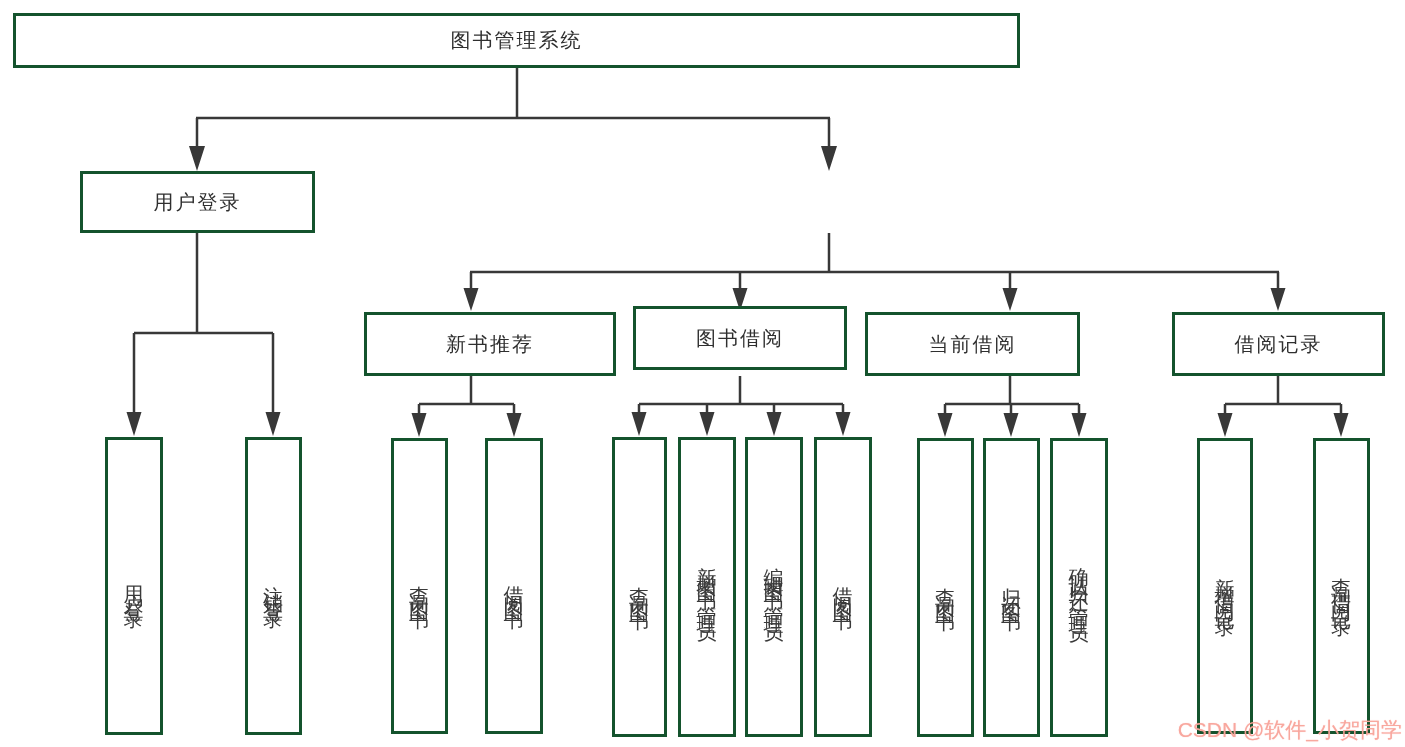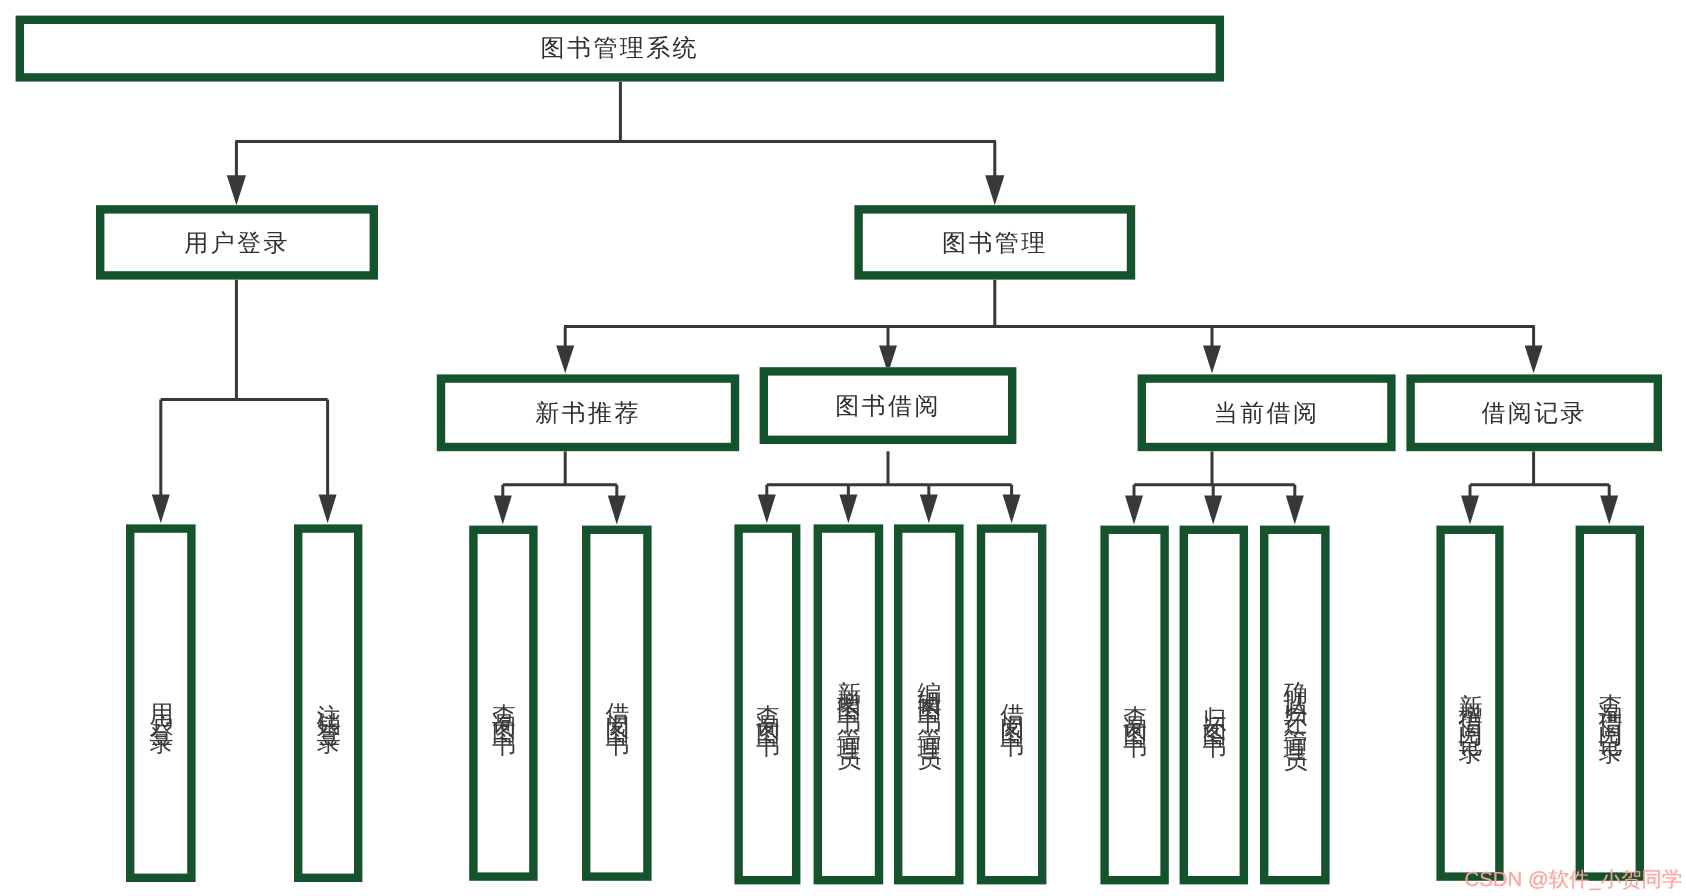--- a/index.html
+++ b/index.html
@@ -13,21 +13,21 @@
   }
   #connector-layer {
     position: absolute;
     left: 0; top: 0;
     width: 1405px; height: 747px;
   }
   .box {
     position: absolute;
     box-sizing: border-box;
     background: #ffffff;
-    border: 7px solid #14532d;
+    border: 3px solid #14532d;
     display: flex;
     align-items: center;
     justify-content: center;
     color: #2f2f2f;
   }
   .box.h span {
     font-size: 20px;
     letter-spacing: 2px;
     white-space: nowrap;
     color: #2f2f2f;
@@ -37,21 +37,21 @@
     text-orientation: mixed;
     font-size: 20px;
     letter-spacing: 8px;
     line-height: 1;
     color: #3a3a3a;
   }
   #watermark {
     position: absolute;
     right: 3px;
     bottom: 3px;
-    font-size: 17px;
+    font-size: 21px;
     color: rgba(248, 165, 156, 0.95);
     text-shadow: 0 0 1px rgba(255, 120, 110, 0.45);
     white-space: nowrap;
     z-index: 5;
   }
 </style>
 </head>
 <body>
 
 <div id="stage">
@@ -84,31 +84,28 @@
     </g>
   </svg>
 
   <div class="box h" style="left:13px;top:13px;width:1007px;height:55px">
     <span>图书管理系统</span>
   </div>
 
   <div class="box h" style="left:80px;top:171px;width:235px;height:62px">
     <span>用户登录</span>
   </div>
-  <div class="box h" style="left:712px;top:171px;width:234px;height:62px">
-    <span>图书管理</span>
-  </div>
 
   <div class="box h" style="left:364px;top:312px;width:252px;height:64px">
     <span>新书推荐</span>
   </div>
   <div class="box h" style="left:633px;top:306px;width:214px;height:64px">
     <span>图书借阅</span>
   </div>
-  <div class="box h" style="left:948px;top:312px;width:215px;height:64px">
+  <div class="box h" style="left:865px;top:312px;width:215px;height:64px">
     <span>当前借阅</span>
   </div>
   <div class="box h" style="left:1172px;top:312px;width:213px;height:64px">
     <span>借阅记录</span>
   </div>
 
   <div class="box v" style="left:105px;top:437px;width:58px;height:298px">
     <span>用户登录</span>
   </div>
   <div class="box v" style="left:245px;top:437px;width:57px;height:298px">

